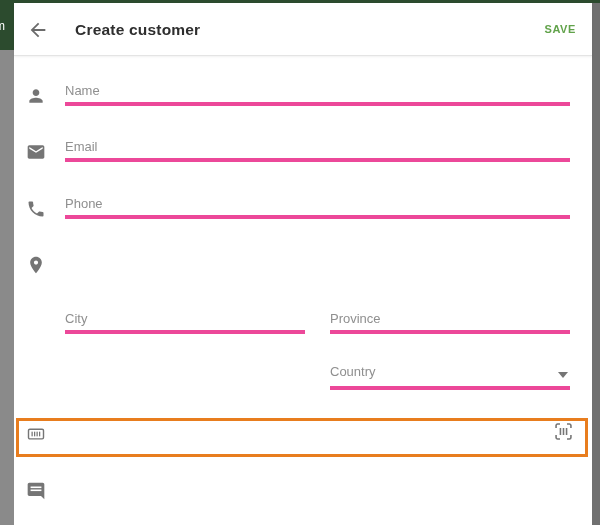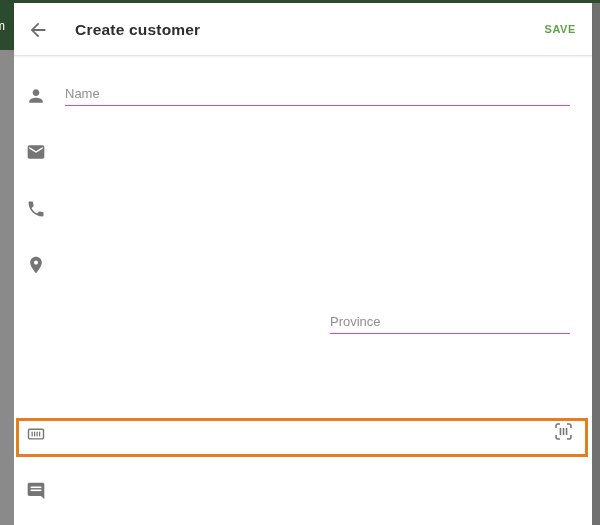--- a/index.html
+++ b/index.html
@@ -16,21 +16,21 @@
 
   
   .dialog { position:absolute; left:14px; top:3px; width:578px; height:524px; background:#ffffff; z-index:3; }
 
   .toolbar { position:absolute; left:0; top:0; width:578px; height:53px; background:#fff; border-bottom:1px solid #e4e4e4; box-shadow:0 1px 2px rgba(0,0,0,0.06); }
   .back-btn { position:absolute; left:13px; top:16px; width:22px; height:22px; cursor:pointer; }
   .tb-title { position:absolute; left:61px; top:0; line-height:53px; font-size:15.5px; font-weight:700; color:#2e2e2e; letter-spacing:0.2px; }
   .save-btn { position:absolute; right:16px; top:0; line-height:53px; font-size:11px; font-weight:700; color:#61a24a; letter-spacing:0.6px; cursor:pointer; background:none; border:none; font-family:inherit; }
 
   
-  .field { position:absolute; height:30px; border-bottom:1px solid #ec4899; }
+  .field { position:absolute; height:30px; border-bottom:4px solid #ec4899; }
   .field input { position:absolute; left:0; bottom:4px; width:100%; border:none; outline:none; background:transparent; font-family:inherit; font-size:13px; color:#3a3a3a; padding:0; }
   .field input::placeholder { color:#8f8f8f; opacity:1; }
   .f-full { left:51px; width:505px; }
   .f-colL { left:51px; width:240px; }
   .f-colR { left:316px; width:240px; }
 
   .select-field { cursor:pointer; }
   .select-label { position:absolute; left:0; bottom:7px; font-size:13px; color:#8f8f8f; }
   .caret { position:absolute; right:2px; bottom:8px; width:10px; height:6px; }
 
@@ -65,33 +65,48 @@
   <svg class="row-icon" style="top:83px" viewBox="0 0 24 24">
     <path fill="#757575" d="M12 12c2.21 0 4-1.79 4-4s-1.79-4-4-4-4 1.79-4 4 1.79 4 4 4zm0 2c-2.67 0-8 1.34-8 4v2h16v-2c0-2.66-5.33-4-8-4z"></path>
   </svg>
   <div class="field f-full" style="top:73px">
     <input placeholder="Name" style="">
   </div>
 
   <svg class="row-icon" style="top:139px" viewBox="0 0 24 24">
     <path fill="#757575" d="M20 4H4c-1.1 0-1.99.9-1.99 2L2 18c0 1.1.9 2 2 2h16c1.1 0 2-.9 2-2V6c0-1.1-.9-2-2-2zm0 4l-8 5-8-5V6l8 5 8-5v2z"></path>
   </svg>
+  <div class="field f-full" style="top:129px">
+    <input placeholder="Email" style="">
+  </div>
 
   <svg class="row-icon" style="top:196px" viewBox="0 0 24 24">
     <path fill="#757575" d="M6.62 10.79c1.44 2.83 3.76 5.14 6.59 6.59l2.2-2.2c.27-.27.67-.36 1.02-.24 1.12.37 2.33.57 3.57.57.55 0 1 .45 1 1V20c0 .55-.45 1-1 1-9.39 0-17-7.61-17-17 0-.55.45-1 1-1h3.5c.55 0 1 .45 1 1 0 1.25.2 2.45.57 3.57.11.35.03.74-.25 1.02l-2.2 2.2z"></path>
   </svg>
+  <div class="field f-full" style="top:186px">
+    <input placeholder="Phone" style="">
+  </div>
 
   <svg class="row-icon" style="top:252px" viewBox="0 0 24 24">
     <path fill="#757575" d="M12 2C8.13 2 5 5.13 5 9c0 5.25 7 13 7 13s7-7.75 7-13c0-3.87-3.13-7-7-7zm0 9.5c-1.38 0-2.5-1.12-2.5-2.5s1.12-2.5 2.5-2.5 2.5 1.12 2.5 2.5-1.12 2.5-2.5 2.5z"></path>
   </svg>
 
+  <div class="field f-colL" style="top:301px">
+    <input placeholder="City" style="">
+  </div>
   <div class="field f-colR" style="top:301px">
     <input placeholder="Province" style="">
   </div>
 
+  <div class="field f-colR select-field" style="top:357px">
+    <span class="select-label">Country</span>
+    <svg class="caret" viewBox="0 0 10 6">
+      <path fill="#757575" d="M0 0l5 6 5-6z"></path>
+    </svg>
+  </div>
 
   <svg class="row-icon" style="top:421px" viewBox="0 0 24 24">
     <rect x="3" y="6.2" width="18" height="11.6" rx="1.6" fill="none" stroke="#757575" stroke-width="1.7"></rect>
     <rect x="6.6" y="9.2" width="1.5" height="5.6" fill="#757575"></rect>
     <rect x="9.6" y="9.2" width="1.5" height="5.6" fill="#757575"></rect>
     <rect x="12.6" y="9.2" width="1.5" height="5.6" fill="#757575"></rect>
     <rect x="15.6" y="9.2" width="1.5" height="5.6" fill="#757575"></rect>
   </svg>
   <svg class="scan-btn" viewBox="0 0 24 24">
     <path fill="none" stroke="#757575" stroke-width="1.8" d="M8 3.5H5.2A1.7 1.7 0 0 0 3.5 5.2V8"></path>

